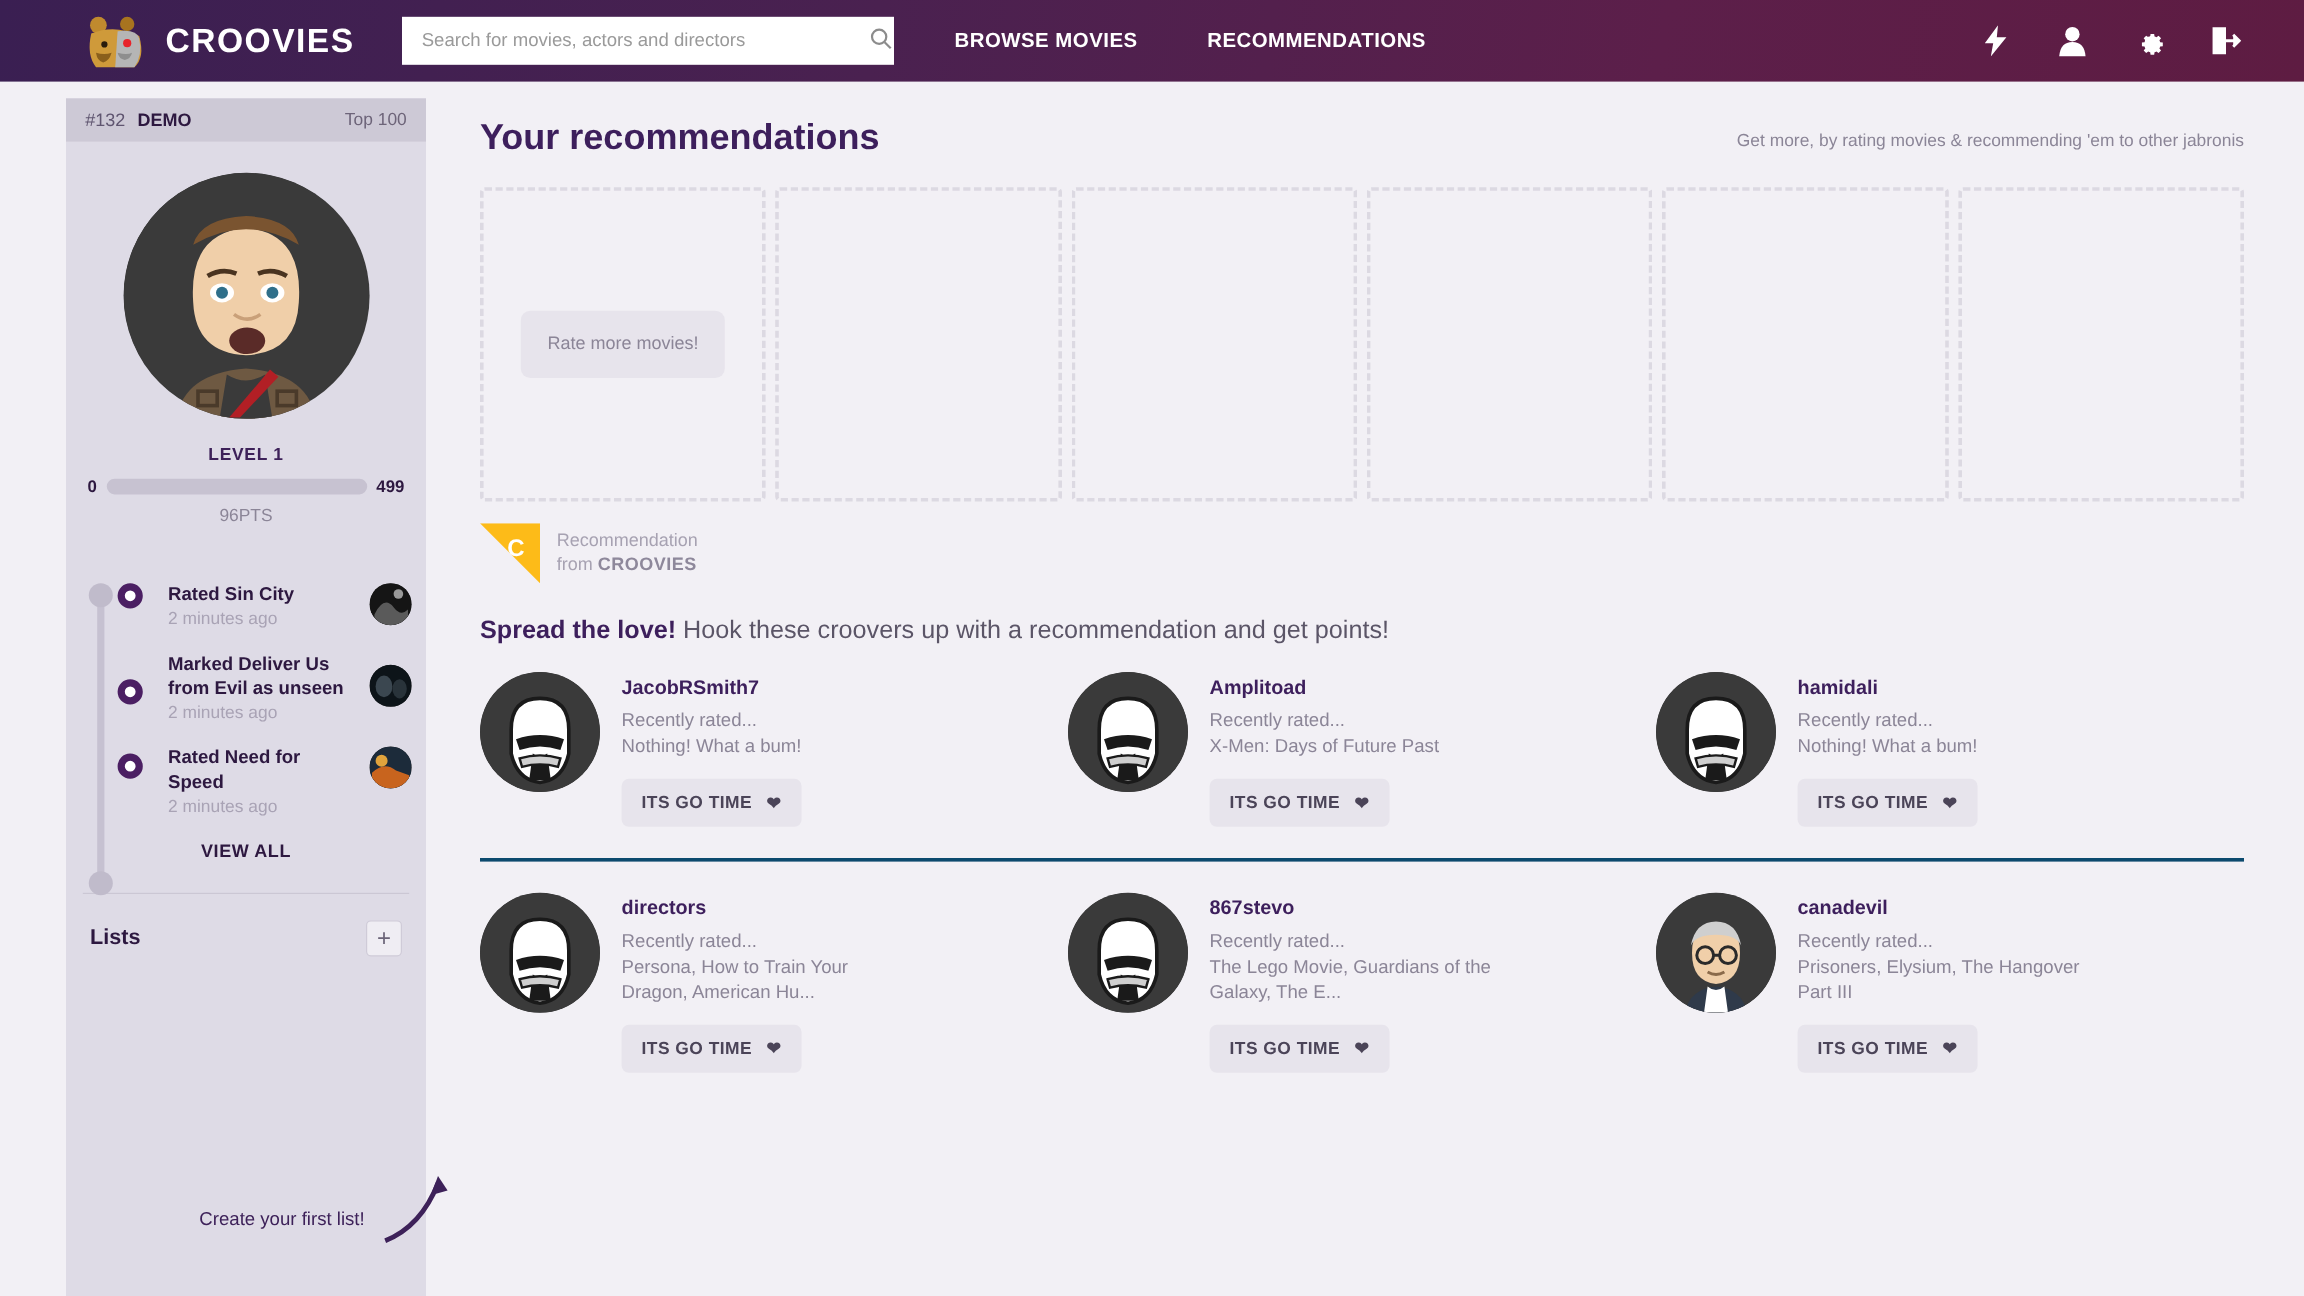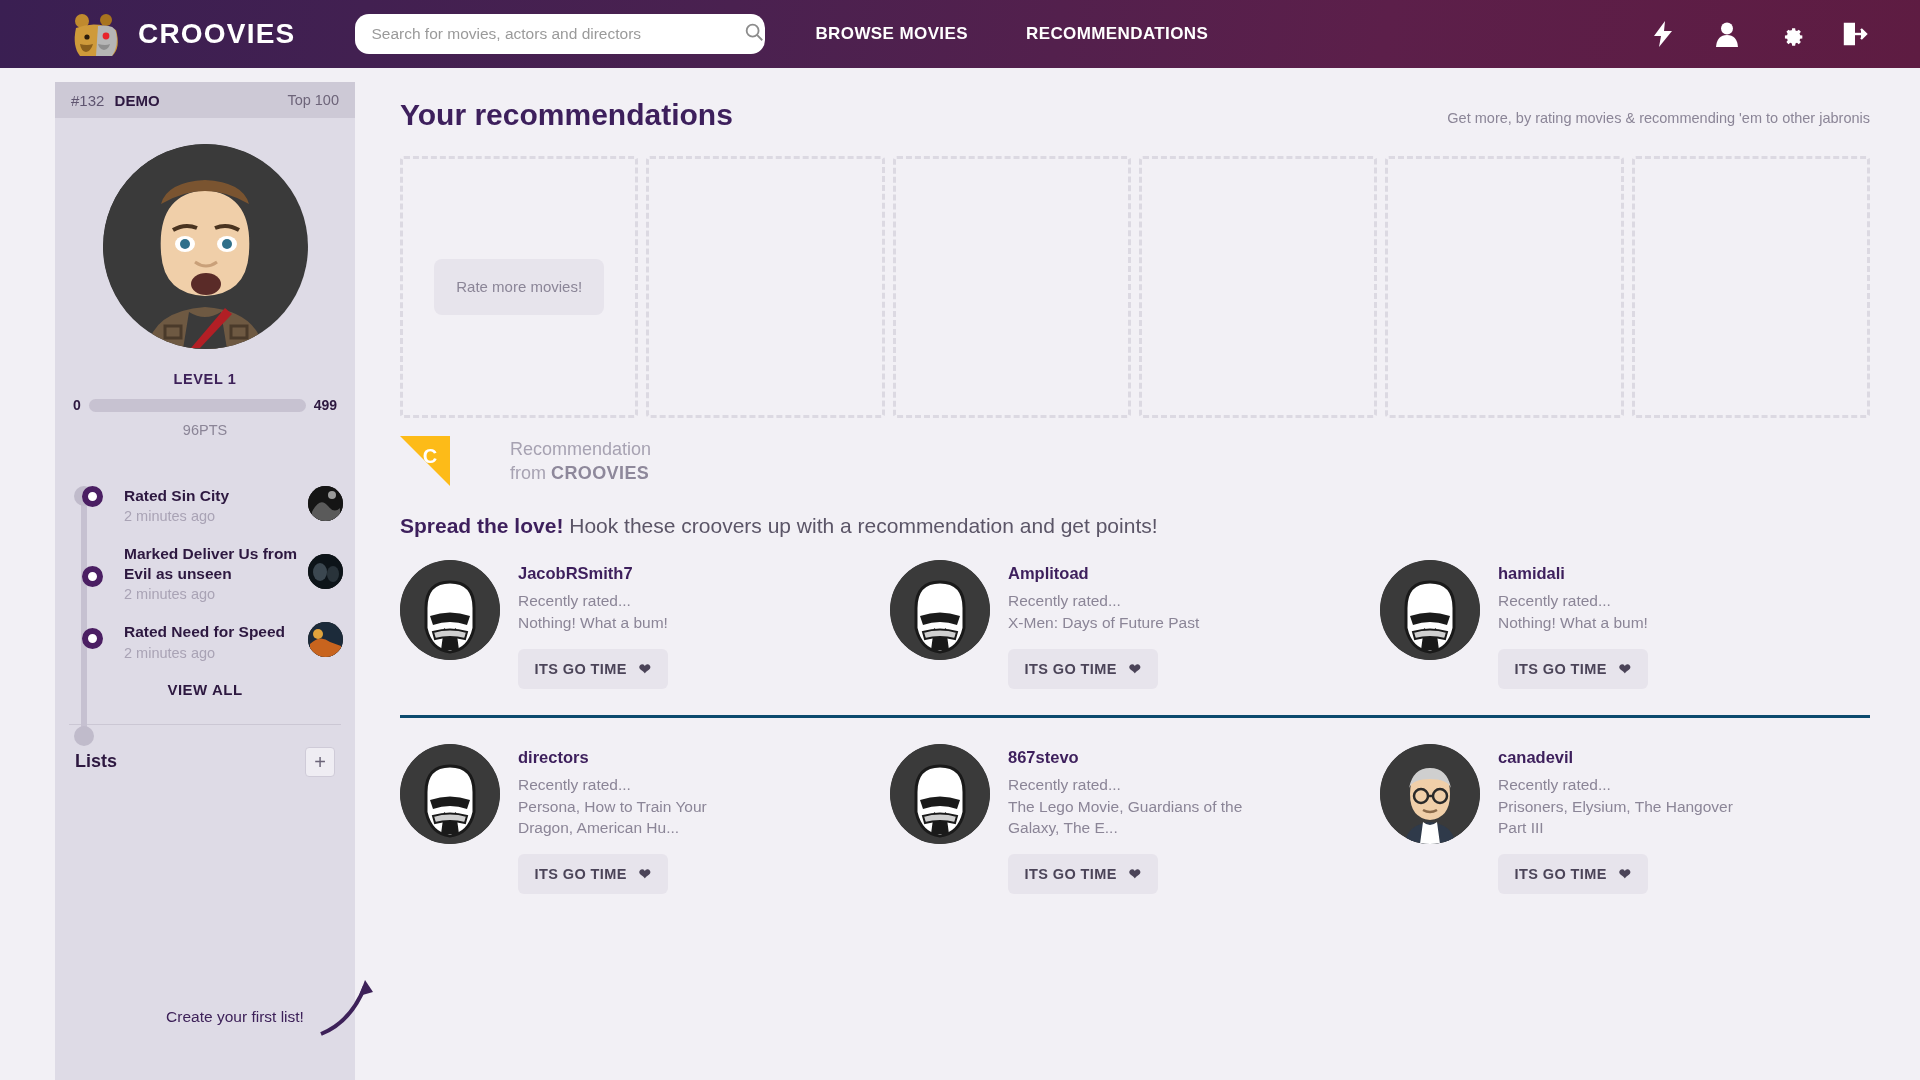--- a/index.html
+++ b/index.html
@@ -17,23 +17,23 @@
     background: linear-gradient(100deg, #3a1f52 0%, #4a2150 38%, #5c1f4a 72%, #5e1c42 100%);
     display: flex; align-items: center;
   }
   .logo-wrap { display:flex; align-items:center; margin-left: 68px; }
   .bear-logo { width: 56px; height: 48px; position: relative; }
   .brand {
     color: #ffffff; font-size: 28px; font-weight: bold;
     letter-spacing: 1.2px; margin-left: 14px;
   }
   .search-box {
-    margin-left: 60px;
+    margin-left: 40px;
     width: 410px; height: 40px;
-    background: #ffffff; border-radius: 14px;
+    background: #ffffff; border-radius: 0;
     display: flex; align-items: center;
     padding: 0 0 0 16px;
   }
   .search-box input {
     flex: 1; border: none; outline: none;
     font-size: 15.5px; color: #333;
     font-family: "Liberation Sans", sans-serif;
     background: transparent;
   }
   .search-box input::placeholder { color: #9a9a9a; }
@@ -75,21 +75,21 @@
     text-align: center; margin-top: 22px;
     font-size: 14.5px; font-weight: bold; color: #3d2159; letter-spacing: 0.6px;
   }
   .prog-row { display:flex; align-items:center; padding: 0 18px; margin-top: 10px; gap: 8px; }
   .prog-min, .prog-max { font-size: 14px; font-weight: bold; color: #2d1840; }
   .prog-track { flex:1; height: 13px; background: #c7c2d1; border-radius: 7px; }
   .prog-fill { height: 13px; background: #74c0ab; border-radius: 7px; width: 22%; }
   .pts { text-align:center; margin-top: 9px; font-size: 14.5px; color: #8b8597; }
 
   
-  .timeline { position: relative; margin-top: 40px; padding-left: 17px; }
+  .timeline { position: relative; margin-top: 40px; padding-left: 33px; }
   .tl-line { position:absolute; left: 26px; top: 8px; width: 6px; height: 250px; background: #c6c1d1; }
   .tl-cap { position:absolute; left: 19px; width: 20px; height: 20px; border-radius:50%; background:#c0bbcb; }
   .tl-cap.top { top: 0; }
   .tl-cap.bot { top: 240px; }
   .tl-item { position: relative; display:flex; margin-bottom: 20px; }
   .tl-dot {
     position:absolute; left: 10px; width: 21px; height: 21px; border-radius:50%;
     background: #fff; border: 6px solid #4b1f63;
   }
   .tl-text { margin-left: 52px; padding-right: 54px; }
@@ -129,21 +129,21 @@
     flex: 1; height: 262px;
     border: 3px dashed #dcd9e2; border-radius: 4px;
     display:flex; align-items:center; justify-content:center;
   }
   .rate-more {
     background:#e7e4ec; border-radius: 8px; padding: 18px 22px;
     text-align:right; font-size: 15px; color:#8b8597; line-height:1.35; cursor:pointer;
   }
 
   .legend { display:flex; align-items:center; margin-top: 18px; gap: 14px; }
-  .legend-text { font-size: 18px; color:#a7a2b2; line-height: 1.35; margin-left: 46px; }
+  .legend-text { font-size: 15px; color:#a7a2b2; line-height: 1.35; }
   .legend-text b { color:#8e889b; letter-spacing:0.4px; }
 
   .spread {
     margin-top: 28px; font-size: 21px; color:#5b5567;
   }
   .spread b { color:#3d1f5c; }
 
   .croovers { margin-top: 22px; }
   .crow { display:flex; gap: 0; padding-bottom: 26px; }
   .crow.sep { border-bottom: 3px solid #0c4a6e; }

